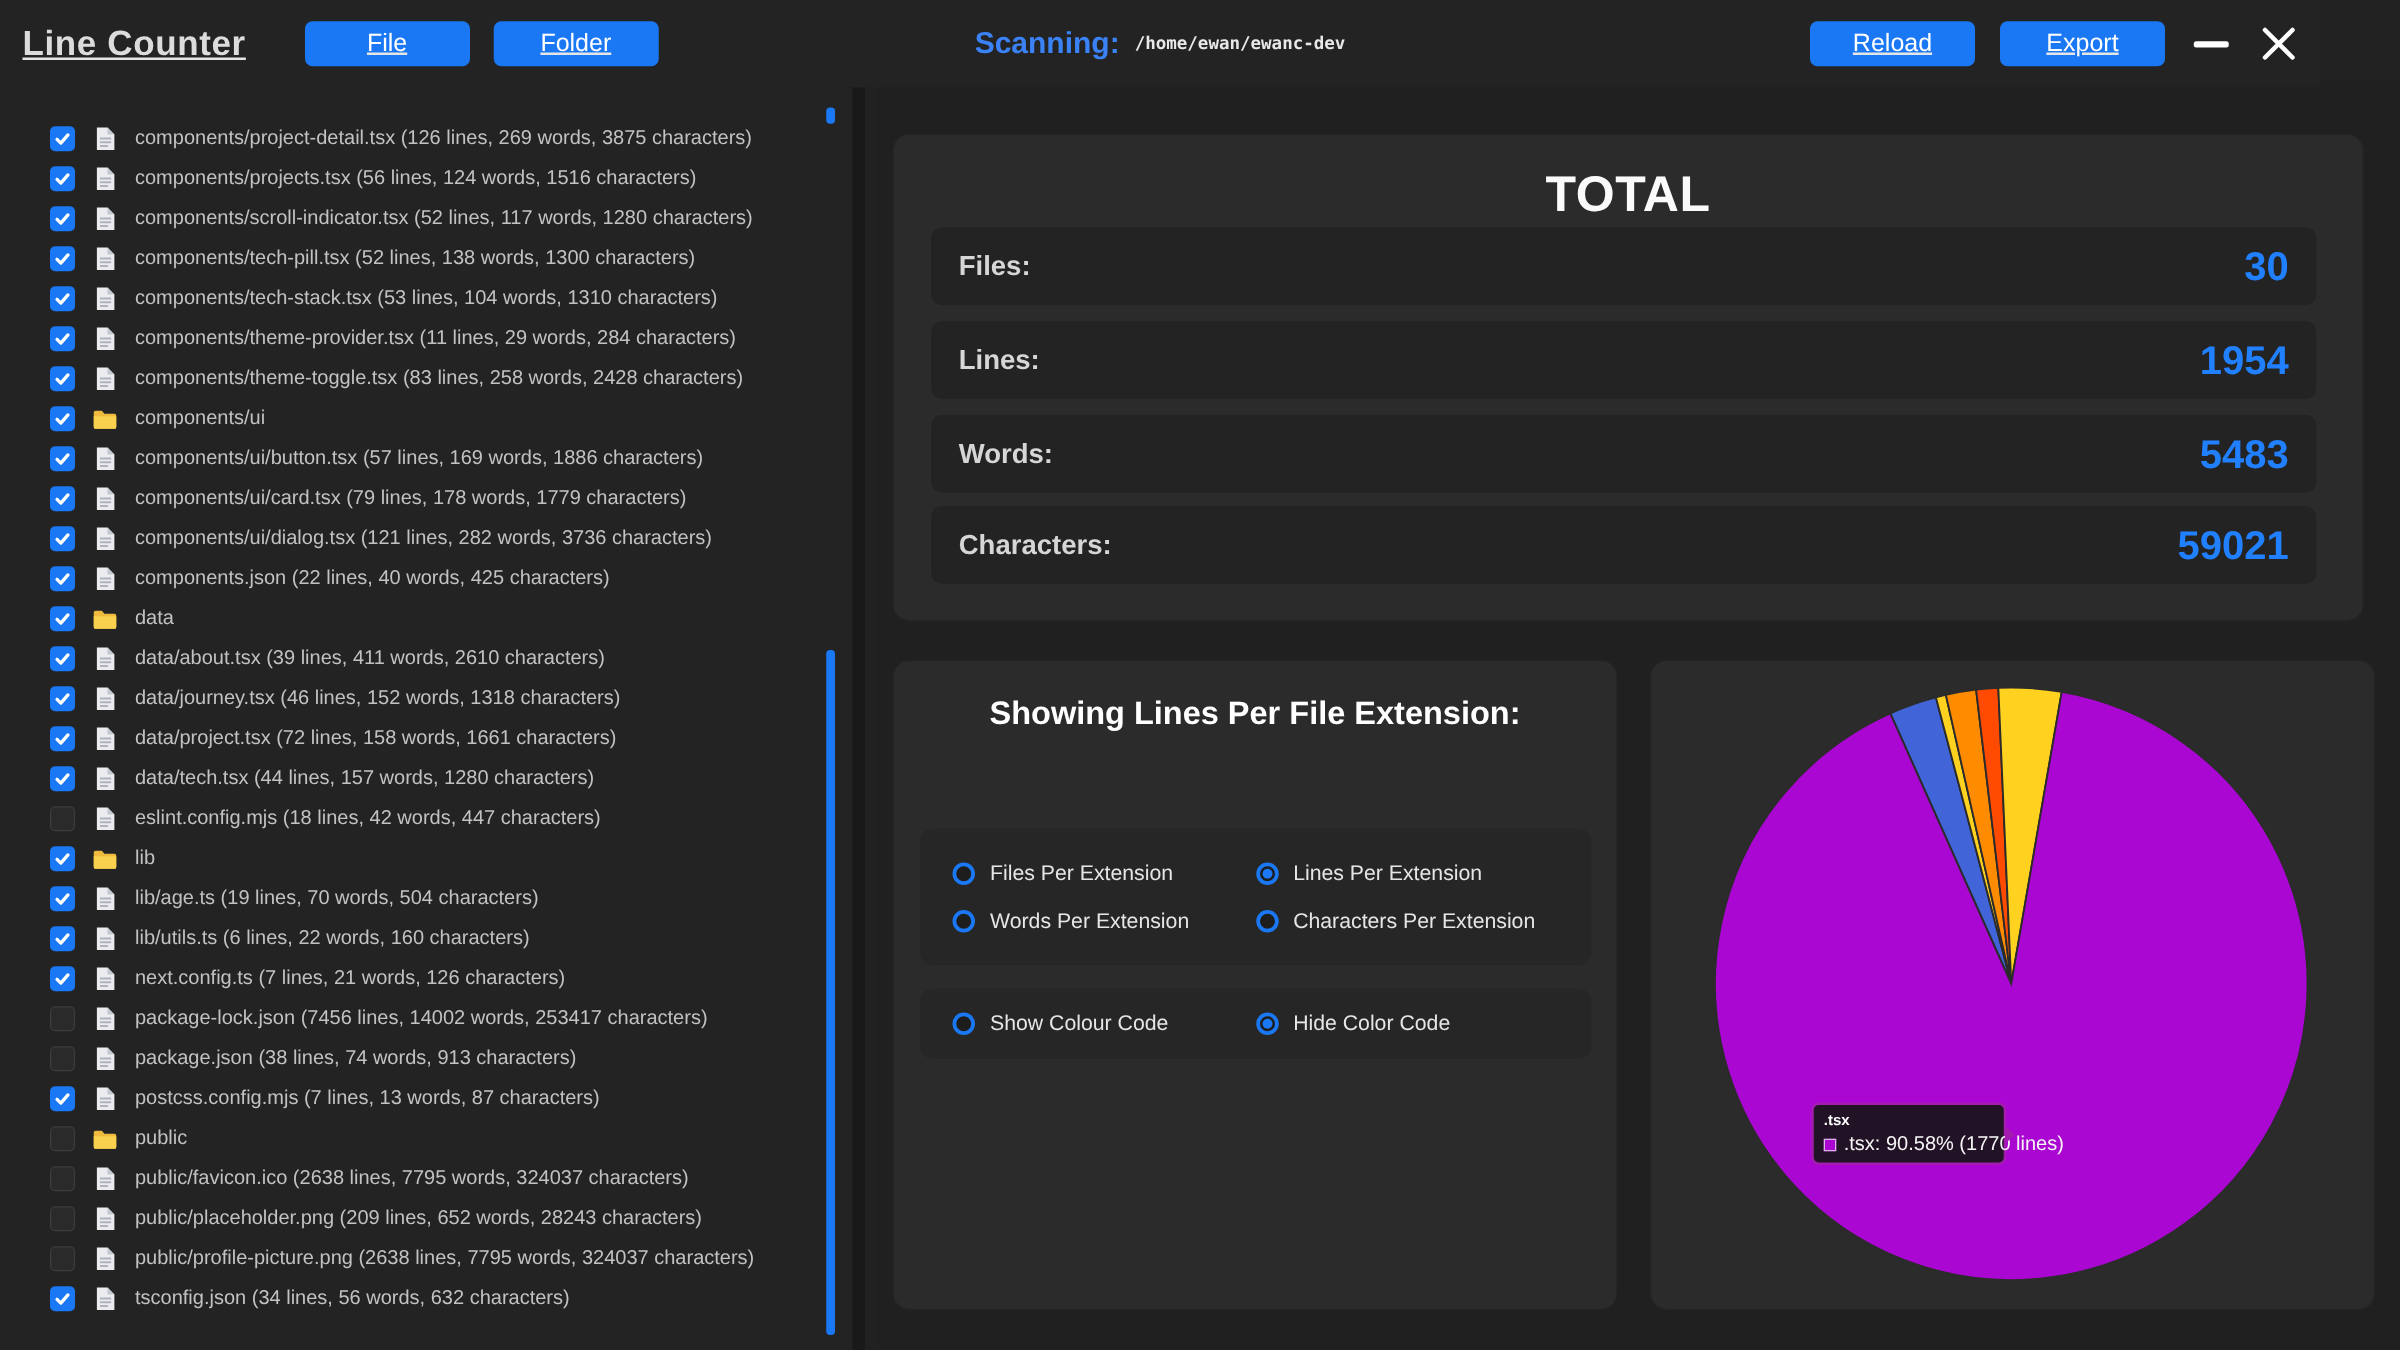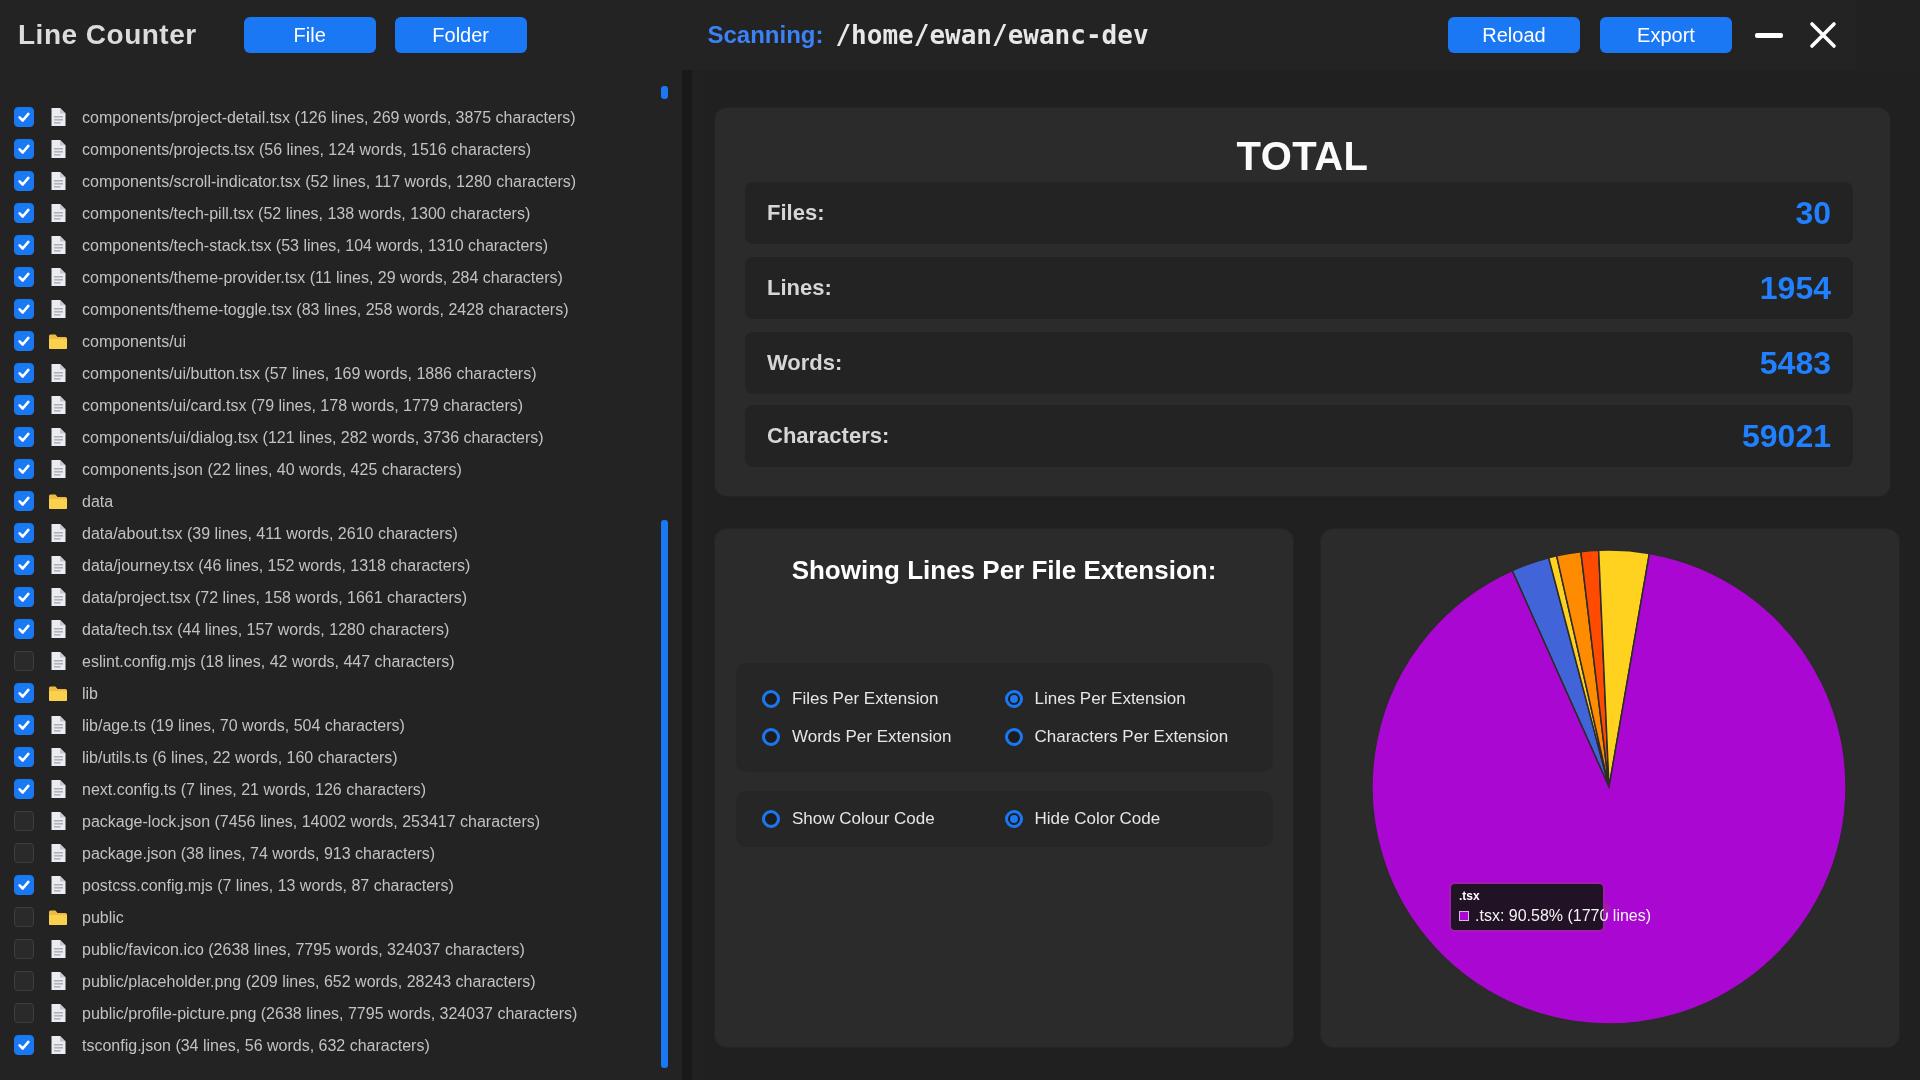--- a/index.html
+++ b/index.html
@@ -7,47 +7,47 @@
   body {
     background:#212121;
     font-family:"Liberation Sans", sans-serif;
     color:#e5e5e5;
     position:relative;
   }
 
   
   .header {
     position:absolute; left:0; top:0; width:1856px; height:70px;
-    background:#232323; display:flex; align-items:center;
+    background:#232323; display:flex; align-items:center;text-decoration:underline;
   }
   .header-left { display:flex; align-items:center; gap:19px; padding-left:18px; }
   .app-title { font-size:28px; font-weight:bold; color:#dcdcdc; letter-spacing:.5px; margin-right:28px; }
   .btn {
     background:#1b78f5; color:#fff; border:none; border-radius:6px;
     font-family:"Liberation Sans", sans-serif;
     font-size:20px; height:36px; min-width:132px; padding:0 26px;
     display:flex; align-items:center; justify-content:center; cursor:pointer;
   }
   .scanning {
     position:absolute; left:50%; top:0; transform:translateX(-50%);
     height:70px; display:flex; align-items:center; gap:12px; white-space:nowrap;
   }
   .scanning-label { font-size:24px; font-weight:bold; color:#3b82f6; }
-  .scanning-path { font-family:"DejaVu Sans Mono", monospace; font-size:26px; font-weight:bold; color:#e8e8e8; }
+  .scanning-path { font-family:"DejaVu Sans Mono", monospace; font-size:14px; font-weight:bold; color:#e8e8e8; }
   .header-right { margin-left:auto; display:flex; align-items:center; gap:20px; padding-right:16px; }
   .win-btn { background:none; border:none; cursor:pointer; display:flex; align-items:center; justify-content:center; width:34px; height:40px; }
   .minimize-glyph { width:28px; height:5px; background:#ffffff; border-radius:2px; }
 
   
   .file-panel {
     position:absolute; left:0; top:70px; width:692px; height:1010px;
     background:#232323; border-right:10px solid #191919; overflow:hidden;
   }
   .file-list { padding-top:25px; }
-  .file-row { height:32px; display:flex; align-items:flex-end; padding-left:14px; gap:14px; }
+  .file-row { height:32px; display:flex; align-items:center; padding-left:40px; gap:14px; }
   .checkbox {
     width:20px; height:20px; border-radius:4px; background:#2a2a2a;
     border:1px solid #3d3d3d; display:flex; align-items:center; justify-content:center; flex:0 0 auto;
   }
   .checkbox svg { display:none; }
   .checkbox.checked { background:#1b78f5; border-color:#1b78f5; }
   .checkbox.checked svg { display:block; }
   .row-icon { width:20px; height:20px; flex:0 0 auto; display:flex; align-items:center; justify-content:center; }
   .file-row-label { font-size:16px; color:#c2c2c2; white-space:nowrap; }
   .scrollbar-top-seg { position:absolute; right:14px; top:16px; width:7px; height:13px; background:#1b78f5; border-radius:3px; }

